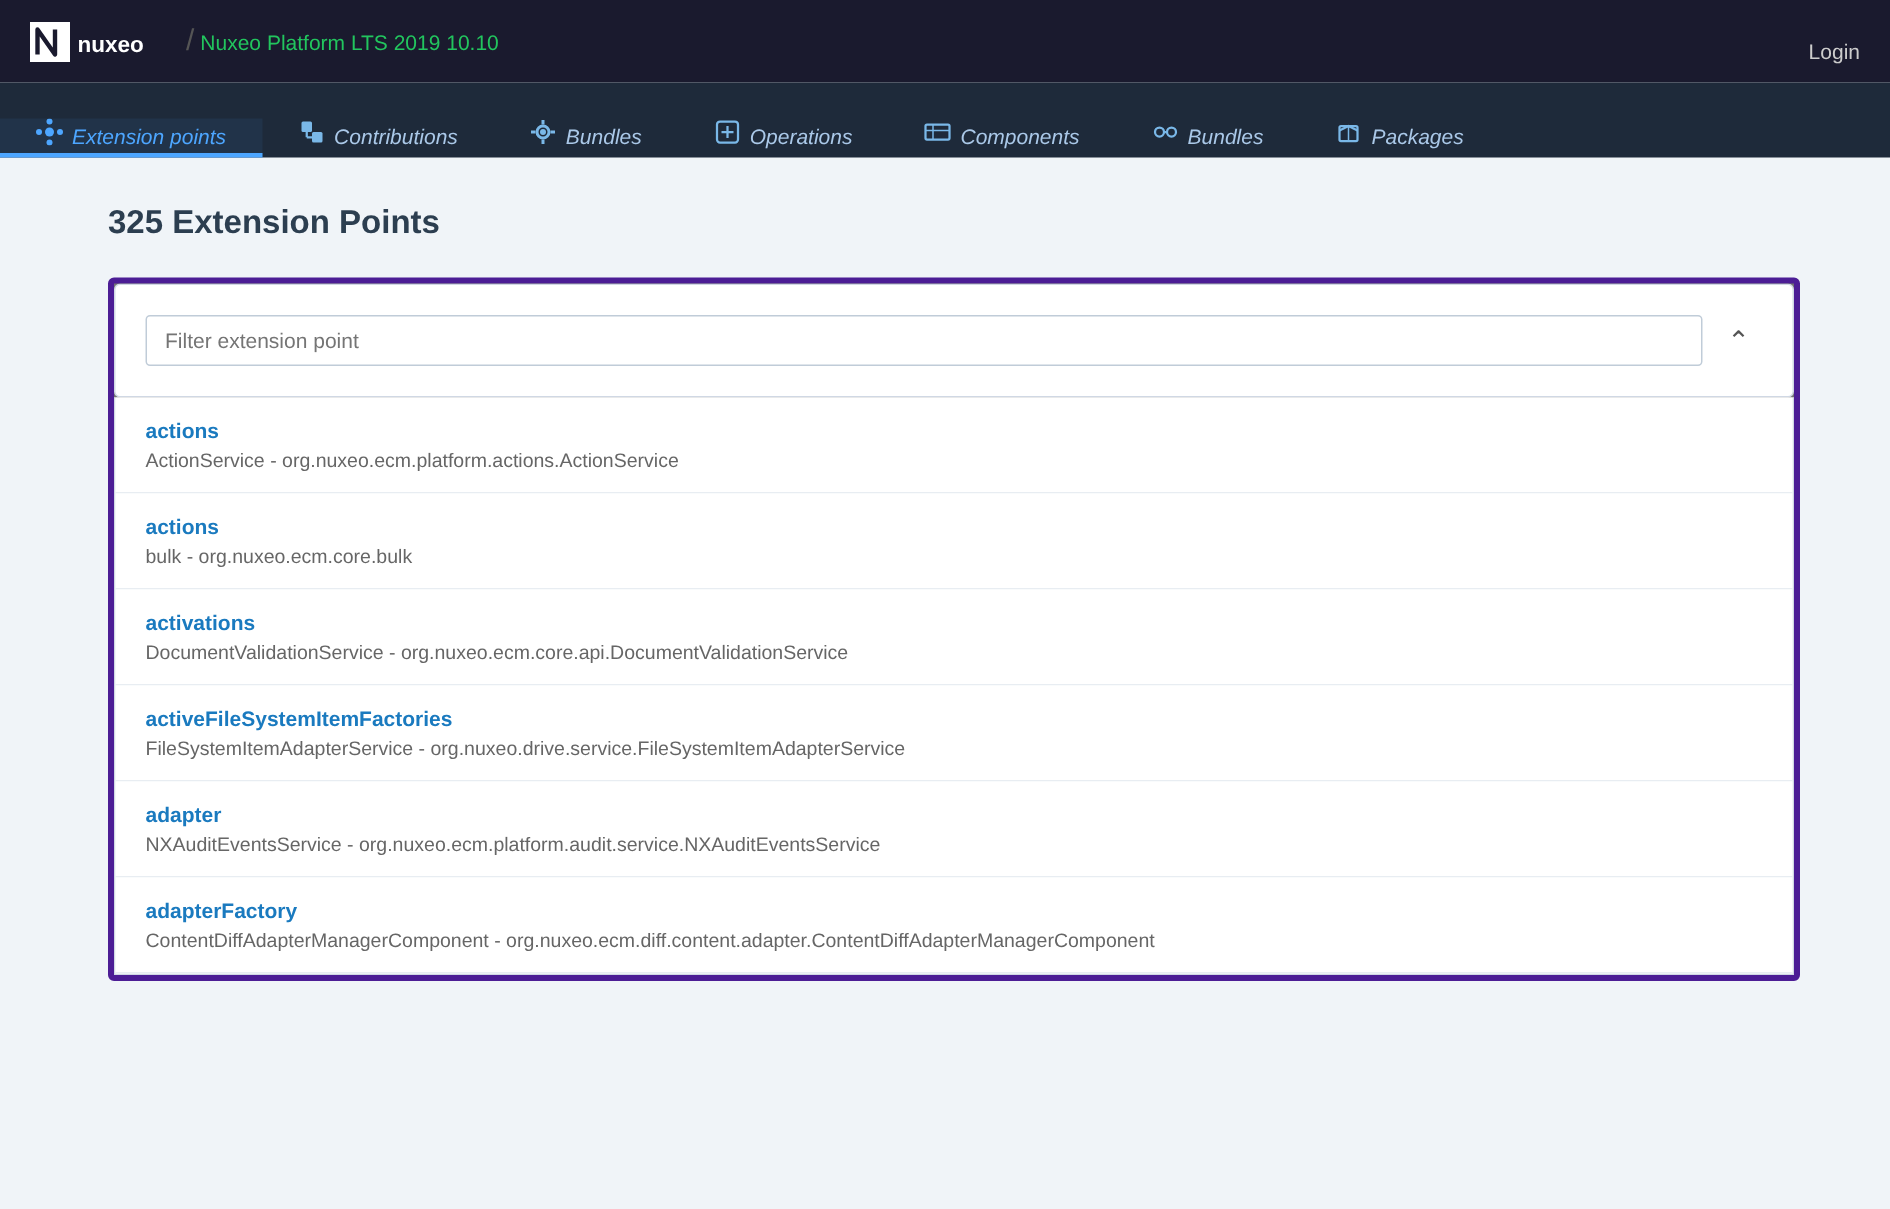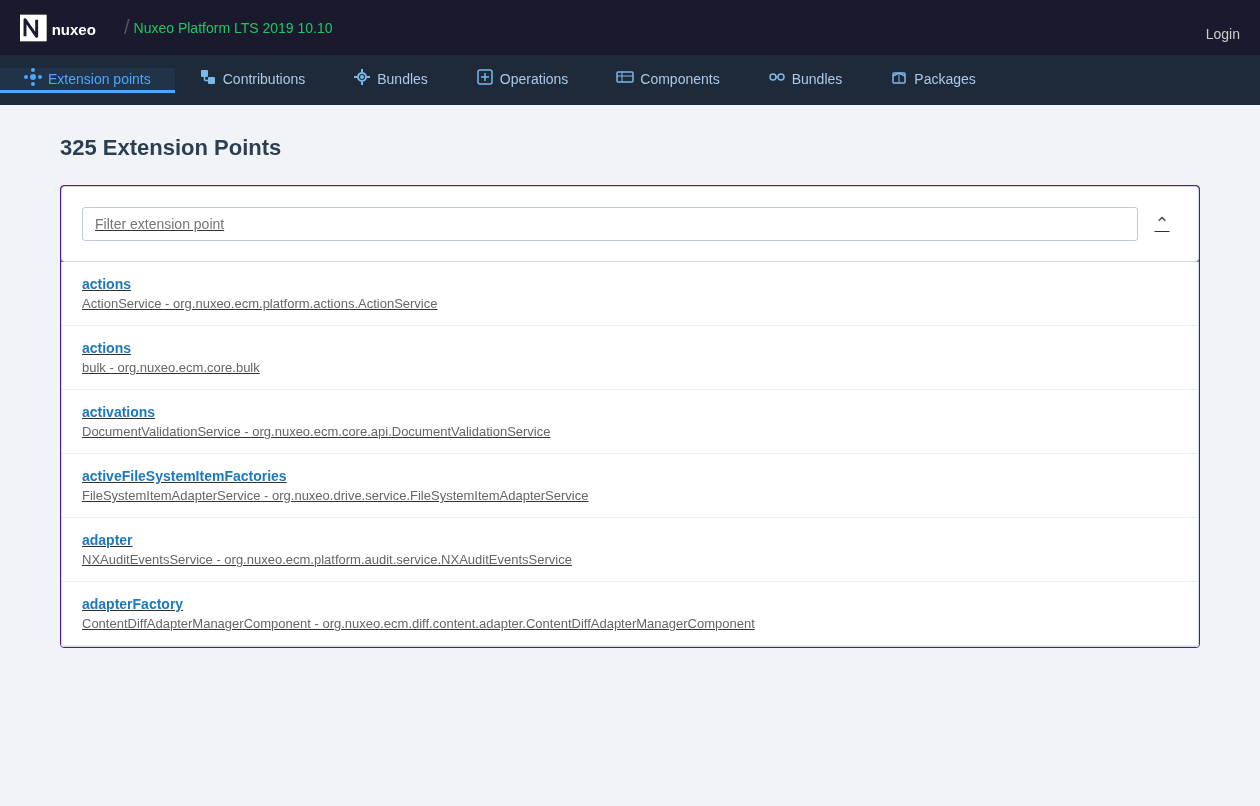--- a/index.html
+++ b/index.html
@@ -36,22 +36,23 @@
       color: #ccc;
       font-size: 14px;
       cursor: pointer;
       margin-top: 12px;
     }
 
     
     .tab-nav {
       background: #1e2a3a;
       display: flex;
-      align-items: center;
+      align-items: flex-end;
       height: 50px;
+      font-style: italic;
     }
     .tab-item {
       display: flex;
       align-items: center;
       gap: 6px;
       padding: 0 24px;
       color: #aac8e8;
       font-size: 14px;
       cursor: pointer;
       border-bottom: 3px solid transparent;
@@ -62,20 +63,21 @@
       border-bottom: 3px solid #4da6ff;
       background: rgba(77,166,255,0.08);
     }
     .tab-icon {
       font-size: 16px;
     }
 
     
     .main-content {
       padding: 30px 60px;
+      margin-left: 12px;
     }
     .page-title {
       font-size: 22px;
       color: #2c3e50;
       margin-bottom: 24px;
       font-weight: 600;
     }
 
     
     .filter-container {
@@ -131,24 +133,23 @@
       margin-bottom: 4px;
       text-decoration: none;
     }
     .ext-item-desc {
       color: #666;
       font-size: 13px;
     }
 
     .outer-card {
       background: #737373;
-      border: 1px solid #4c1d95;
+      border: 4px solid #4c1d95;
       border-radius: 4px;
       overflow: hidden;
-      text-decoration: underline;
     }
   </style>
 </head>
 <body>
 
 <nav class="navbar">
   <div class="navbar-logo">
 
     <svg viewBox="0 0 120 36" fill="none" xmlns="http://www.w3.org/2000/svg">
 

